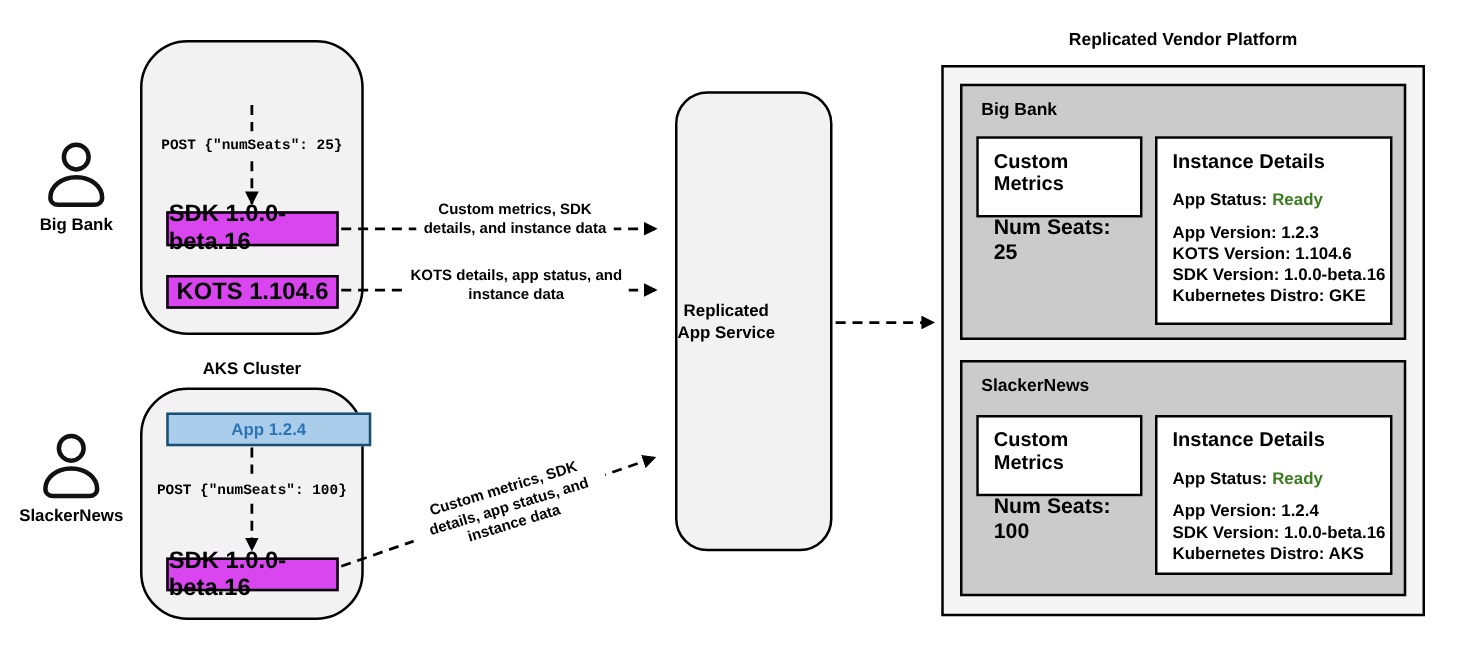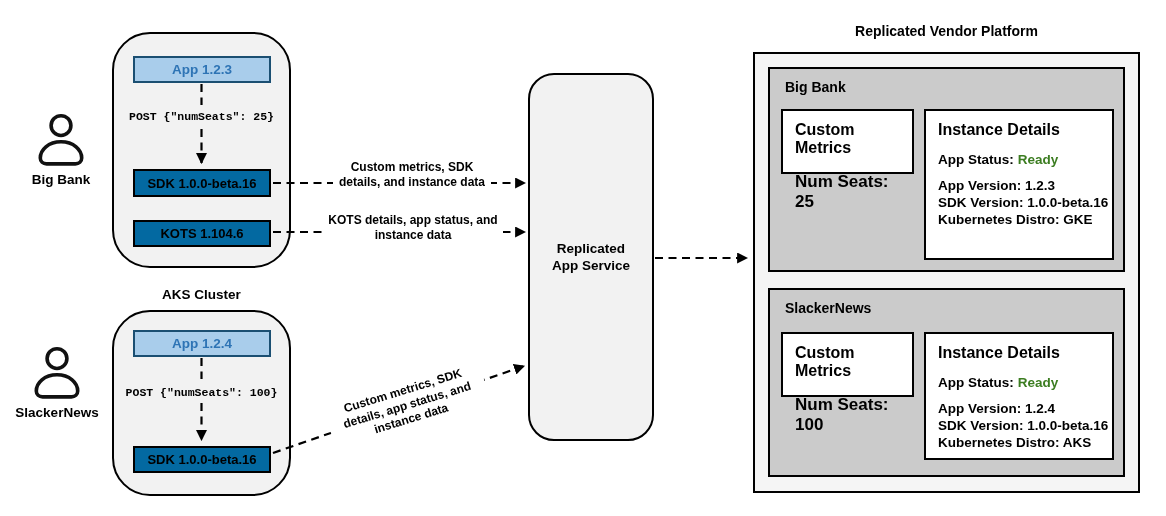--- a/index.html
+++ b/index.html
@@ -11,30 +11,30 @@
   body{background:#fff;font-family:"Liberation Sans",sans-serif;}
   #canvas{position:relative;width:1166px;height:516px;background:#fff;overflow:hidden;}
   #overlay{position:absolute;left:0;top:0;z-index:1;}
   .dash{stroke:#000;stroke-width:2.2;stroke-dasharray:8 5.5;fill:none;}
   .arrowed{marker-end:url(#ah);}
 
   .cluster-title{position:absolute;text-align:center;font-weight:bold;font-size:13.5px;color:#000;z-index:2;}
   .cluster-box{position:absolute;background:var(--cluster-fill);border:2.5px solid #000;border-radius:38px;z-index:0;}
   .app-box{position:absolute;background:var(--app-fill);border:2.5px solid var(--app-border);color:var(--app-text);
            font-weight:bold;font-size:13.5px;display:flex;align-items:center;justify-content:center;z-index:2;}
-  .node-box{position:absolute;background:#0369a1;border:2.5px solid #000;font-weight:bold;font-size:13px;
+  .node-box{position:absolute;background:#d946ef;border:2.5px solid #000;font-weight:bold;font-size:19px;
             display:flex;align-items:center;justify-content:center;z-index:2;}
   .post-text{position:absolute;font-family:"Liberation Mono","DejaVu Sans Mono",monospace;font-weight:bold;
              font-size:11.5px;text-align:center;z-index:2;}
   .person{position:absolute;display:flex;flex-direction:column;align-items:center;z-index:2;}
   .person-label{font-weight:bold;font-size:13.5px;margin-top:5px;white-space:nowrap;}
   .flow-label{position:absolute;background:#fff;font-weight:bold;font-size:12px;line-height:14.5px;
               text-align:center;padding:2px 0;z-index:3;}
   .service-box{position:absolute;background:var(--cluster-fill);border:2.5px solid #000;border-radius:26px;
-               display:flex;align-items:center;justify-content:center;z-index:2;}
+               display:flex;align-items:center;justify-content:flex-start;z-index:2;margin-left:12px;}
   .service-label{font-weight:bold;font-size:13.5px;line-height:17px;text-align:center;}
   .platform-title{position:absolute;font-weight:bold;font-size:14px;text-align:center;z-index:2;}
   .platform-outer{position:absolute;background:var(--platform-fill);border:2.5px solid #000;z-index:2;}
   .customer-panel{position:absolute;background:var(--panel-fill);border:2px solid #000;z-index:3;}
   .panel-name{position:absolute;left:15px;top:10px;font-weight:bold;font-size:14px;}
   .white-box{position:absolute;background:#fff;border:2.5px solid #000;padding:10px 12px;}
   .box-title{font-weight:bold;font-size:16px;}
   .metric{margin-top:15px;font-weight:bold;font-size:17px;}
   .status-row{margin-top:13px;font-weight:bold;font-size:13.5px;}
   .status-value{color:var(--ready-green);margin-left:4px;}
@@ -57,36 +57,35 @@
     <line class="dash arrowed" x1="201.5" y1="129" x2="201.5" y2="163"></line>
     <line class="dash arrowed" x1="273" y1="183" x2="525" y2="183"></line>
     <line class="dash arrowed" x1="273" y1="232" x2="525" y2="232"></line>
     <line class="dash arrowed" x1="655" y1="258" x2="747" y2="258"></line>
     <line class="dash arrowed" x1="273" y1="453" x2="524" y2="366"></line>
     <line class="dash" x1="201.5" y1="358" x2="201.5" y2="379"></line>
     <line class="dash arrowed" x1="201.5" y1="403" x2="201.5" y2="440"></line>
   </svg>
 
   <div class="cluster-box" style="left:112px;top:32px;width:179px;height:236px"></div>
-  <div class="app-box" style="left:133px;top:56px;width:138px;height:27px">App 1.2.3</div>
   <div class="post-text" style="left:105px;top:110px;width:193px">POST {"numSeats": 25}</div>
   <div class="node-box" style="left:133px;top:169px;width:138px;height:28px">SDK 1.0.0-beta.16</div>
   <div class="node-box" style="left:133px;top:220px;width:138px;height:27px">KOTS 1.104.6</div>
 
   <div class="person" style="left:5px;top:113px;width:112px">
     <svg class="person-icon" width="54" height="54" viewBox="0 0 60 60">
       <circle cx="30" cy="14" r="11"></circle>
       <path d="M30 32 C 44 32, 53 41, 53 50 C 53 54, 50 56.5, 46 56.5 L 14 56.5 C 10 56.5, 7 54, 7 50 C 7 41, 16 32, 30 32 Z"></path>
     </svg>
     <div class="person-label">Big Bank</div>
   </div>
 
   <div class="cluster-title" style="left:112px;top:287px;width:179px">AKS Cluster</div>
   <div class="cluster-box" style="left:112px;top:310px;width:179px;height:186px"></div>
-  <div class="app-box" style="left:133px;top:330px;width:138px;height:27px">App 1.2.4</div>
+  <div class="app-box" style="left:133px;top:330px;width:164px;height:27px">App 1.2.4</div>
   <div class="post-text" style="left:100px;top:386px;width:203px">POST {"numSeats": 100}</div>
   <div class="node-box" style="left:133px;top:446px;width:138px;height:27px">SDK 1.0.0-beta.16</div>
 
   <div class="person" style="left:0px;top:346px;width:114px">
     <svg class="person-icon" width="54" height="54" viewBox="0 0 60 60">
       <circle cx="30" cy="14" r="11"></circle>
       <path d="M30 32 C 44 32, 53 41, 53 50 C 53 54, 50 56.5, 46 56.5 L 14 56.5 C 10 56.5, 7 54, 7 50 C 7 41, 16 32, 30 32 Z"></path>
     </svg>
     <div class="person-label">SlackerNews</div>
   </div>
@@ -121,20 +120,21 @@
       <div class="box-title">Custom Metrics</div>
       <div class="metric">Num Seats: 25</div>
     </div>
     <div class="white-box" style="left:154px;top:40px;width:190px;height:151px">
       <div class="box-title">Instance Details</div>
       <div class="status-row">
         <span>App Status:</span><span class="status-value">Ready</span>
       </div>
       <div class="fields">
         <div class="field">App Version: 1.2.3</div>
+        <div class="field">KOTS Version: 1.104.6</div>
         <div class="field">SDK Version: 1.0.0-beta.16</div>
         <div class="field">Kubernetes Distro: GKE</div>
       </div>
     </div>
   </div>
 
   <div class="customer-panel" style="left:768px;top:288px;width:357px;height:189px">
     <div class="panel-name">SlackerNews</div>
     <div class="white-box" style="left:11px;top:42px;width:133px;height:65px">
       <div class="box-title">Custom Metrics</div>

